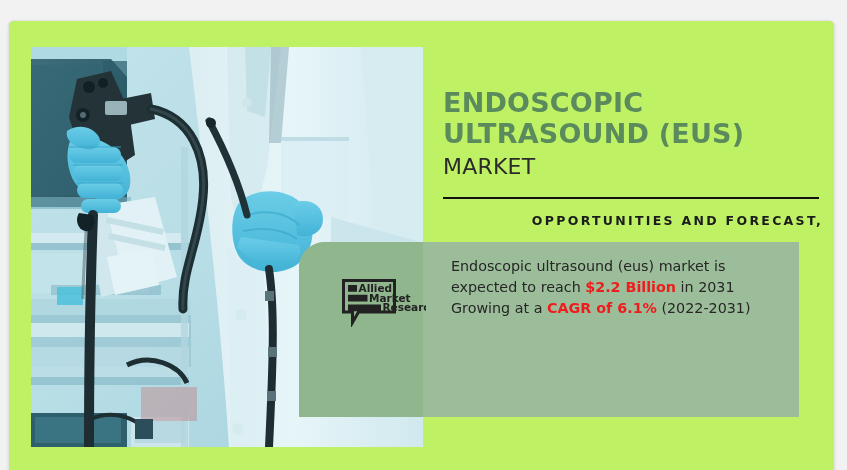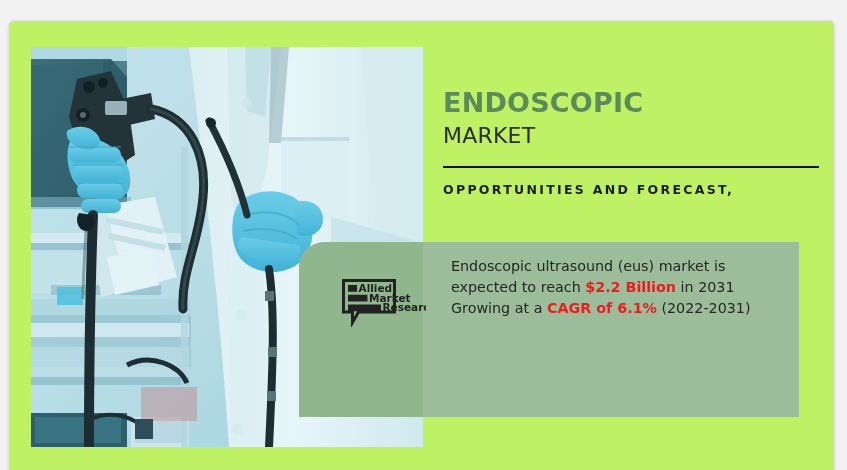--- a/index.html
+++ b/index.html
@@ -57,20 +57,21 @@
     width:376px;height:2px;
     background:#111111;
   }
   .subtitle{
     margin-top:12px;
     color:#1c1c1c;
     font-size:12.5px;
     font-weight:bold;
     letter-spacing:2.3px;
     line-height:1.55;
+    text-align:right;
   }
 
   
   .greenbox{
     position:absolute;
     left:290px;top:221px;
     width:500px;height:175px;
     border-top-left-radius:26px;
     background:#9cbd9a;
   }
@@ -232,20 +233,21 @@
       <path d="M60 372 C78 364 96 368 110 378" stroke="#1d2629" stroke-width="4" fill="none"></path>
       <rect x="104" y="372" width="18" height="20" fill="#2b4852"></rect>
 
       <rect x="0" y="0" width="392" height="400" fill="#3fa8c8" opacity="0.07"></rect>
     </svg>
   </div>
 
   <div class="right">
     <div class="title-green">
       <span>ENDOSCOPIC</span><br>
+      <span>ULTRASOUND (EUS)</span>
     </div>
     <div class="title-black">MARKET</div>
     <div class="rule"></div>
     <div class="subtitle">
       <span>OPPORTUNITIES AND FORECAST,</span><br>
     </div>
   </div>
 
   <div class="greenbox">
     <div class="tint-over-photo"></div>

